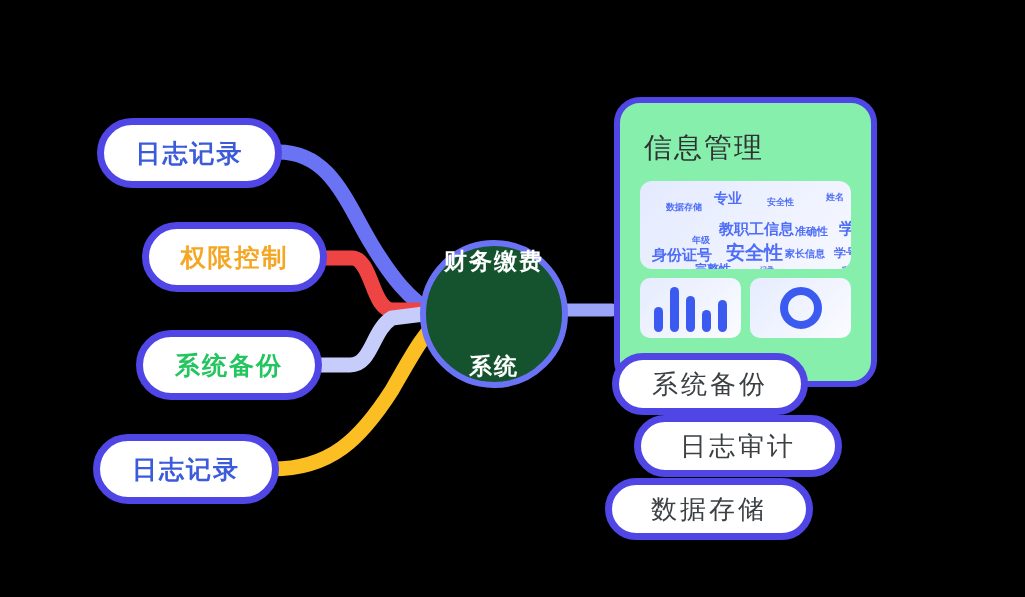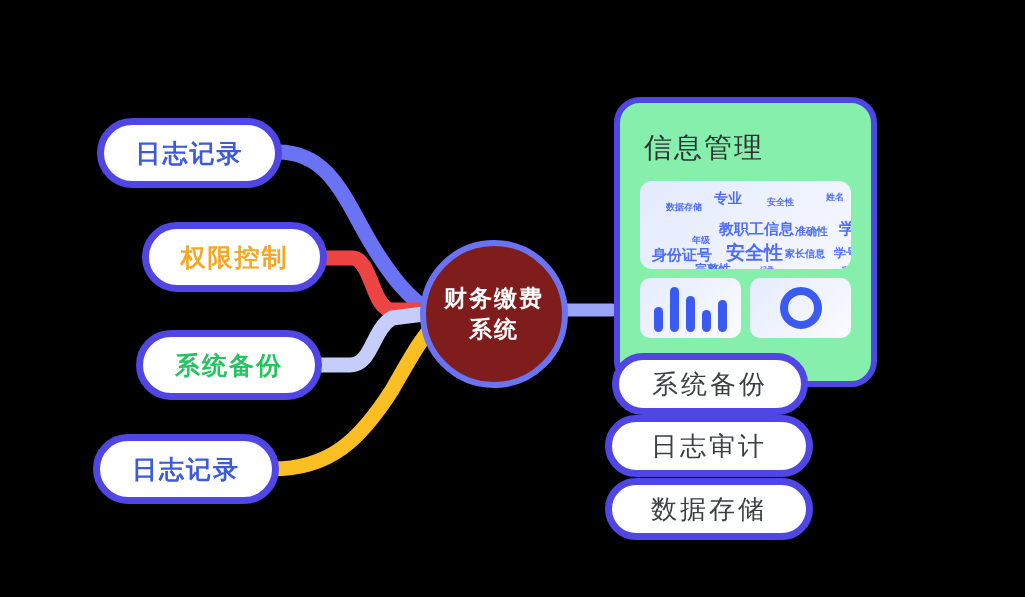--- a/index.html
+++ b/index.html
@@ -14,27 +14,27 @@
     box-sizing:border-box;font-size:25px;font-weight:700;letter-spacing:2px;
     white-space:nowrap;
   }
   .pill-l1{left:97px;top:118px;width:185px;height:70px;color:#3b5bdb;}
   .pill-l2{left:142px;top:222px;width:185px;height:70px;color:#f5a623;}
   .pill-l3{left:136px;top:330px;width:186px;height:70px;color:#22c55e;}
   .pill-l4{left:93px;top:434px;width:186px;height:70px;color:#3b5bdb;}
 
   .pill-r{color:#3c4043;font-weight:400;letter-spacing:3px;font-size:26px;text-align:center;}
   .pill-r1{left:612px;top:353px;width:196px;height:62px;}
-  .pill-r2{left:605px;top:415px;width:208px;height:62px;}
+  .pill-r2{left:634px;top:415px;width:208px;height:62px;}
   .pill-r3{left:605px;top:478px;width:208px;height:62px;}
 
   .hub{
     position:absolute;left:420px;top:240px;width:148px;height:148px;border-radius:50%;
-    background:#7f1d1d;border:6px solid #6b73f5;box-sizing:border-box;
-    display:flex;flex-direction:column;align-items:center;justify-content:center;
+    background:#14532d;border:6px solid #6b73f5;box-sizing:border-box;
+    display:flex;flex-direction:column;align-items:center;justify-content:space-between;
     color:#fff;font-size:23px;font-weight:700;letter-spacing:2px;line-height:1.35;
   }
 
   .card{
     position:absolute;left:583px;top:97px;width:263px;height:290px;
     background:#86efac;border:6px solid #4f46e5;border-radius:26px;box-sizing:border-box;
     padding:18px 20px 0 20px;
     margin-left:31px;
   }
   .card-title{font-size:28px;color:#2f3133;letter-spacing:2px;font-weight:400;margin:8px 0 14px 4px;}

